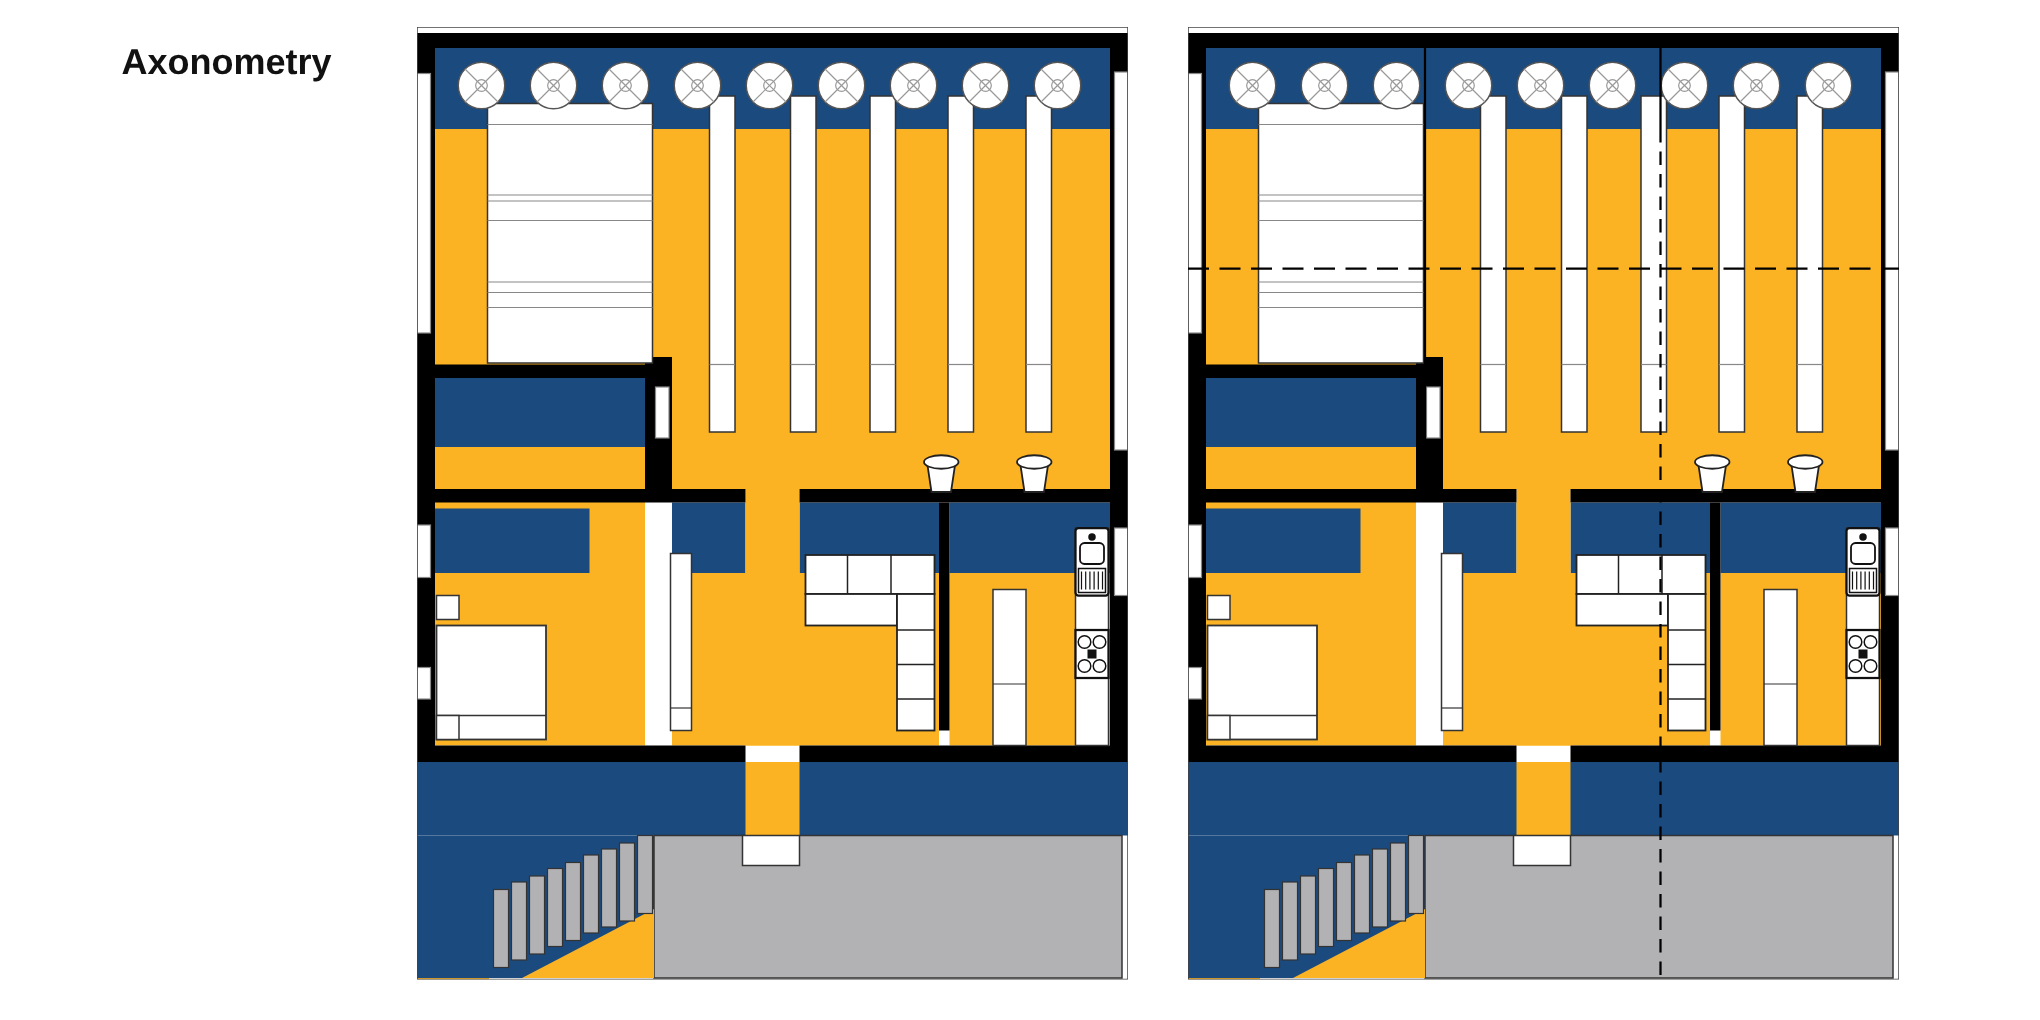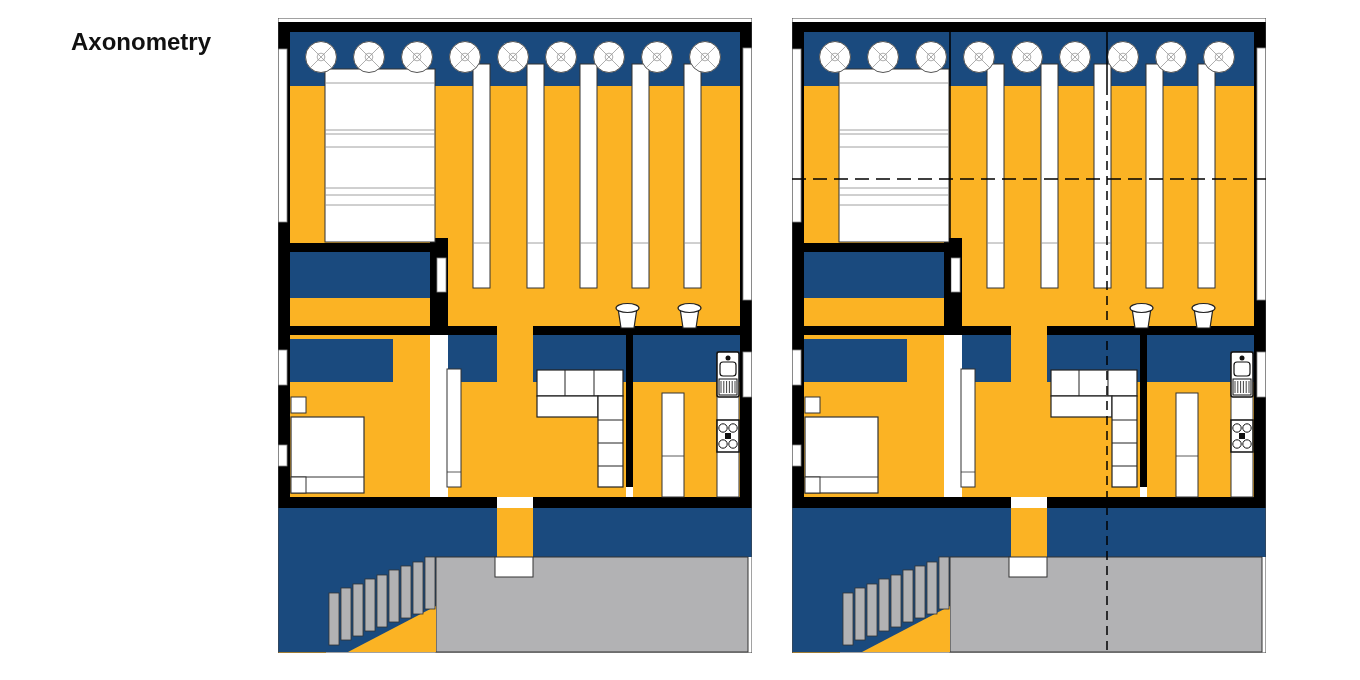--- a/index.html
+++ b/index.html
@@ -1,18 +1,18 @@
 <!DOCTYPE html>
 <html><head>
 <meta charset="utf-8">
 <style>
   html,body{margin:0;padding:0;background:#ffffff;}
   #page{position:relative;width:1360px;height:680px;background:#ffffff;overflow:hidden;
         font-family:"Liberation Sans",sans-serif;}
-  #title{position:absolute;left:71px;top:28px;font-size:24px;font-weight:700;color:#111;
+  #title{position:absolute;left:81px;top:28px;font-size:24px;font-weight:700;color:#111;
          letter-spacing:0px;}
   .plan{position:absolute;top:18px;}
   svg{display:block;}
 </style>
 </head>
 <body>
 
 <div id="page">
   <div id="title">Axonometry</div>
   <div id="plans">

